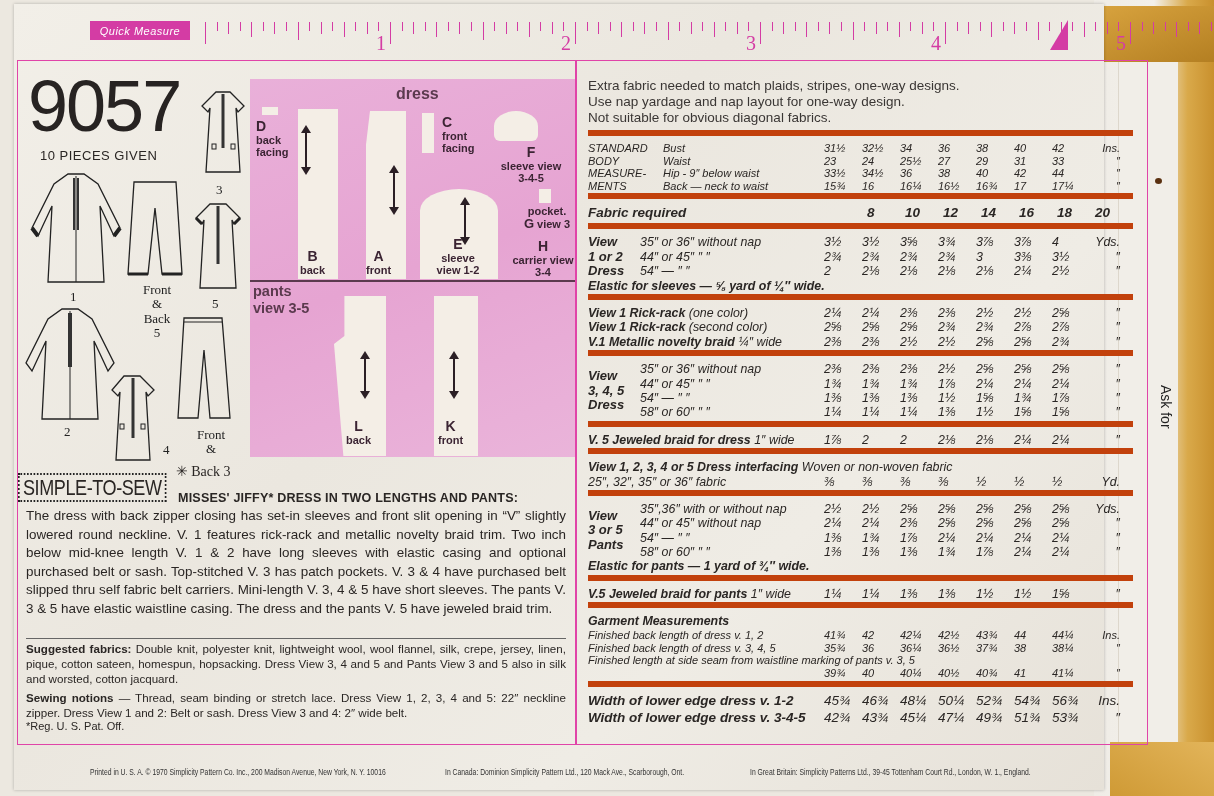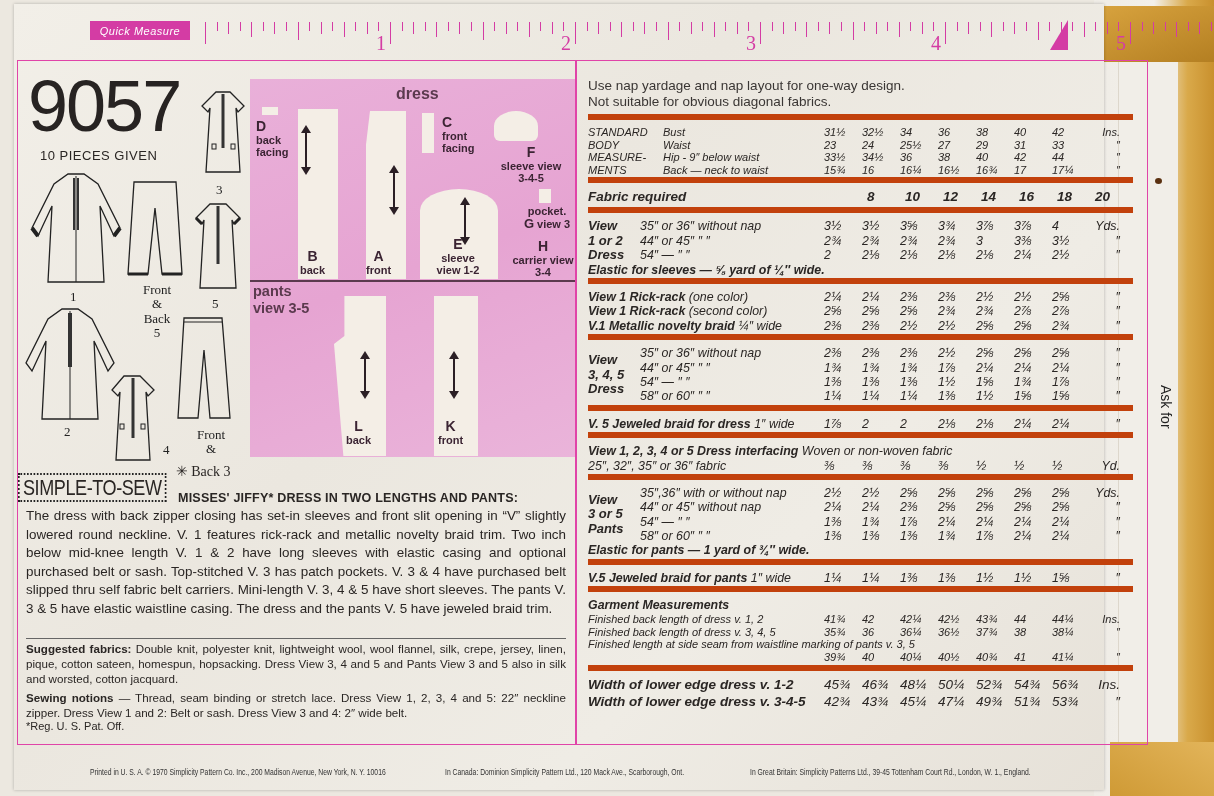--- a/index.html
+++ b/index.html
@@ -359,20 +359,21 @@
 <div class="simple">SIMPLE-TO-SEW</div>
 <div class="desc-title">MISSES' JIFFY* DRESS IN TWO LENGTHS AND PANTS:</div>
 <div class="desc">The dress with back zipper closing has set-in sleeves and front slit opening in “V” slightly lowered round neckline. V. 1 features rick-rack and metallic novelty braid trim. Two inch below mid-knee length V. 1 &amp; 2 have long sleeves with elastic casing and optional purchased belt or sash. Top-stitched V. 3 has patch pockets. V. 3 &amp; 4 have purchased belt slipped thru self fabric belt carriers. Mini-length V. 3, 4 &amp; 5 have short sleeves. The pants V. 3 &amp; 5 have elastic waistline casing. The dress and the pants V. 5 have jeweled braid trim.</div>
 <div class="hr-left"></div>
 <div class="fabrics"><b>Suggested fabrics:</b> <span>Double knit, polyester knit, lightweight wool, wool flannel, silk, crepe, jersey, linen, pique, cotton sateen, homespun, hopsacking. Dress View 3, 4 and 5 and Pants View 3 and 5 also in silk and worsted, cotton jacquard.</span></div>
 <div class="notions"><b>Sewing notions</b><span> — Thread, seam binding or stretch lace. Dress View 1, 2, 3, 4 and 5: 22″ neckline zipper. Dress View 1 and 2: Belt or sash. Dress View 3 and 4: 2″ wide belt.</span></div>
 <div class="reg">*Reg. U. S. Pat. Off.</div>
 
 <div class="rt">
   <div class="notes">
+    <div>Extra fabric needed to match plaids, stripes, one-way designs.</div>
     <div>Use nap yardage and nap layout for one-way design.</div>
     <div>Not suitable for obvious diagonal fabrics.</div>
   </div>
 
   <div class="blk small std" id="blk-std">
       <div class="row">
         <span class="c1">STANDARD</span>
         <span class="c2">Bust</span>
         <span class="v">31½</span>
         <span class="v">32½</span>

